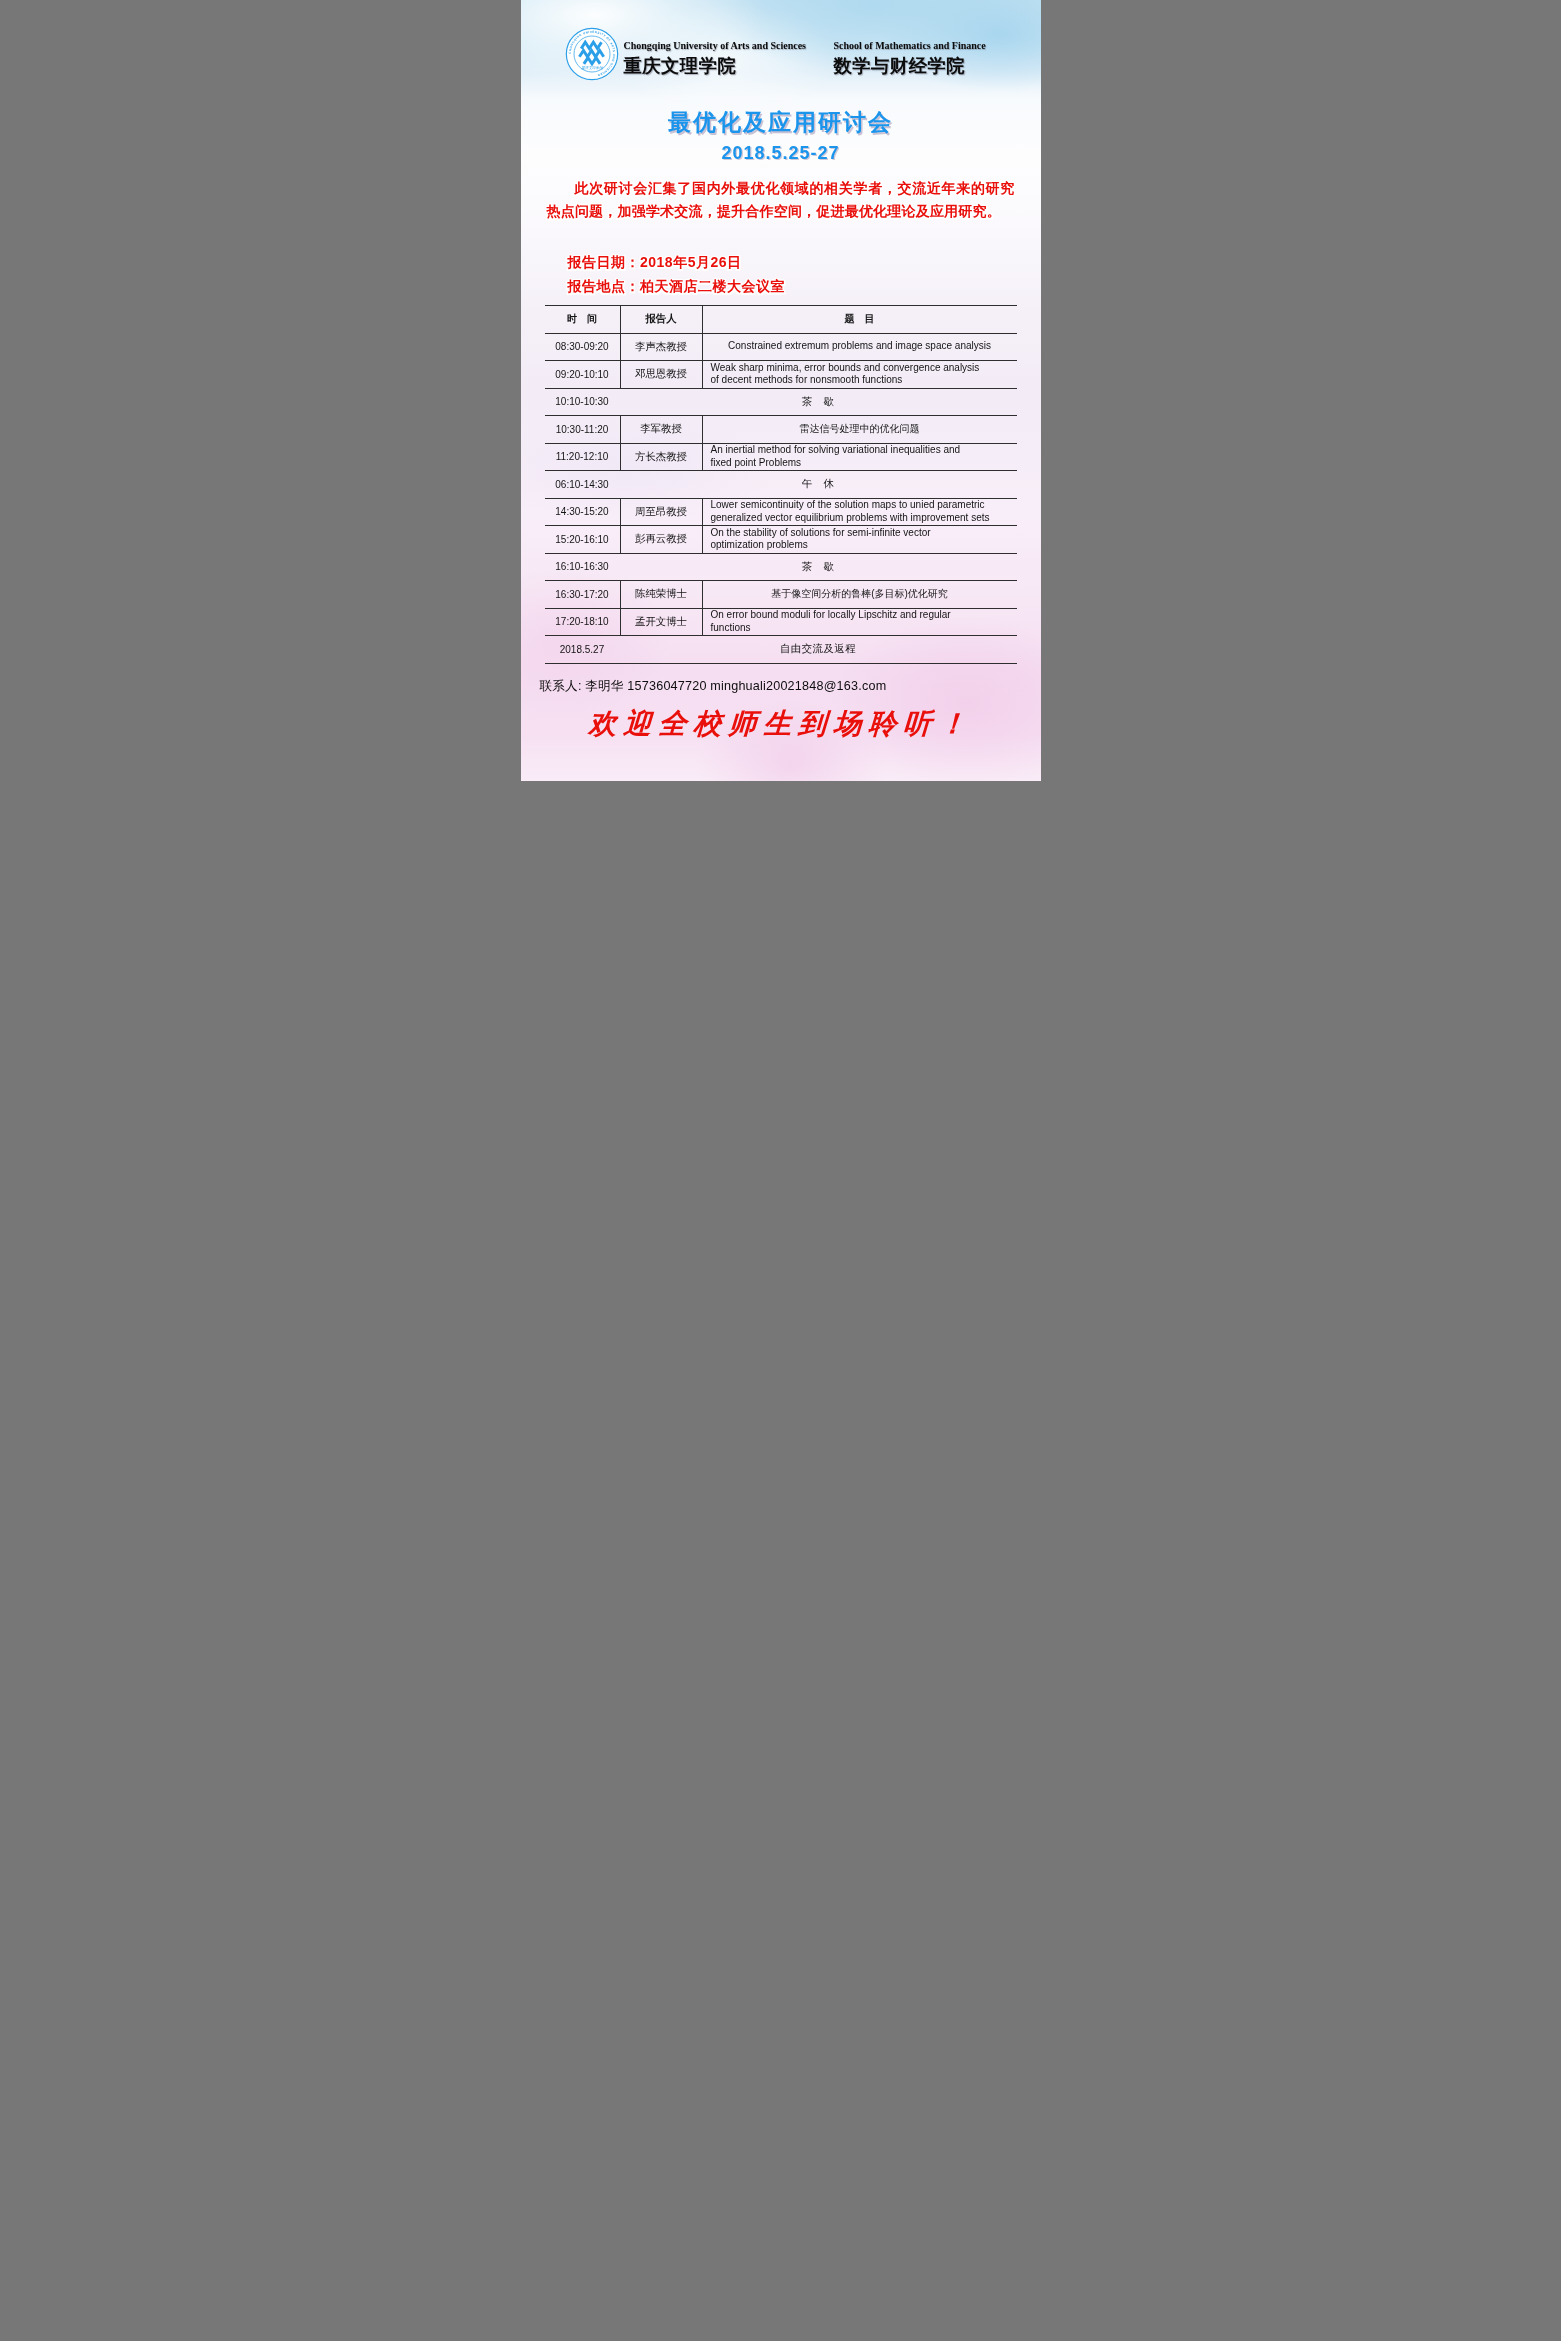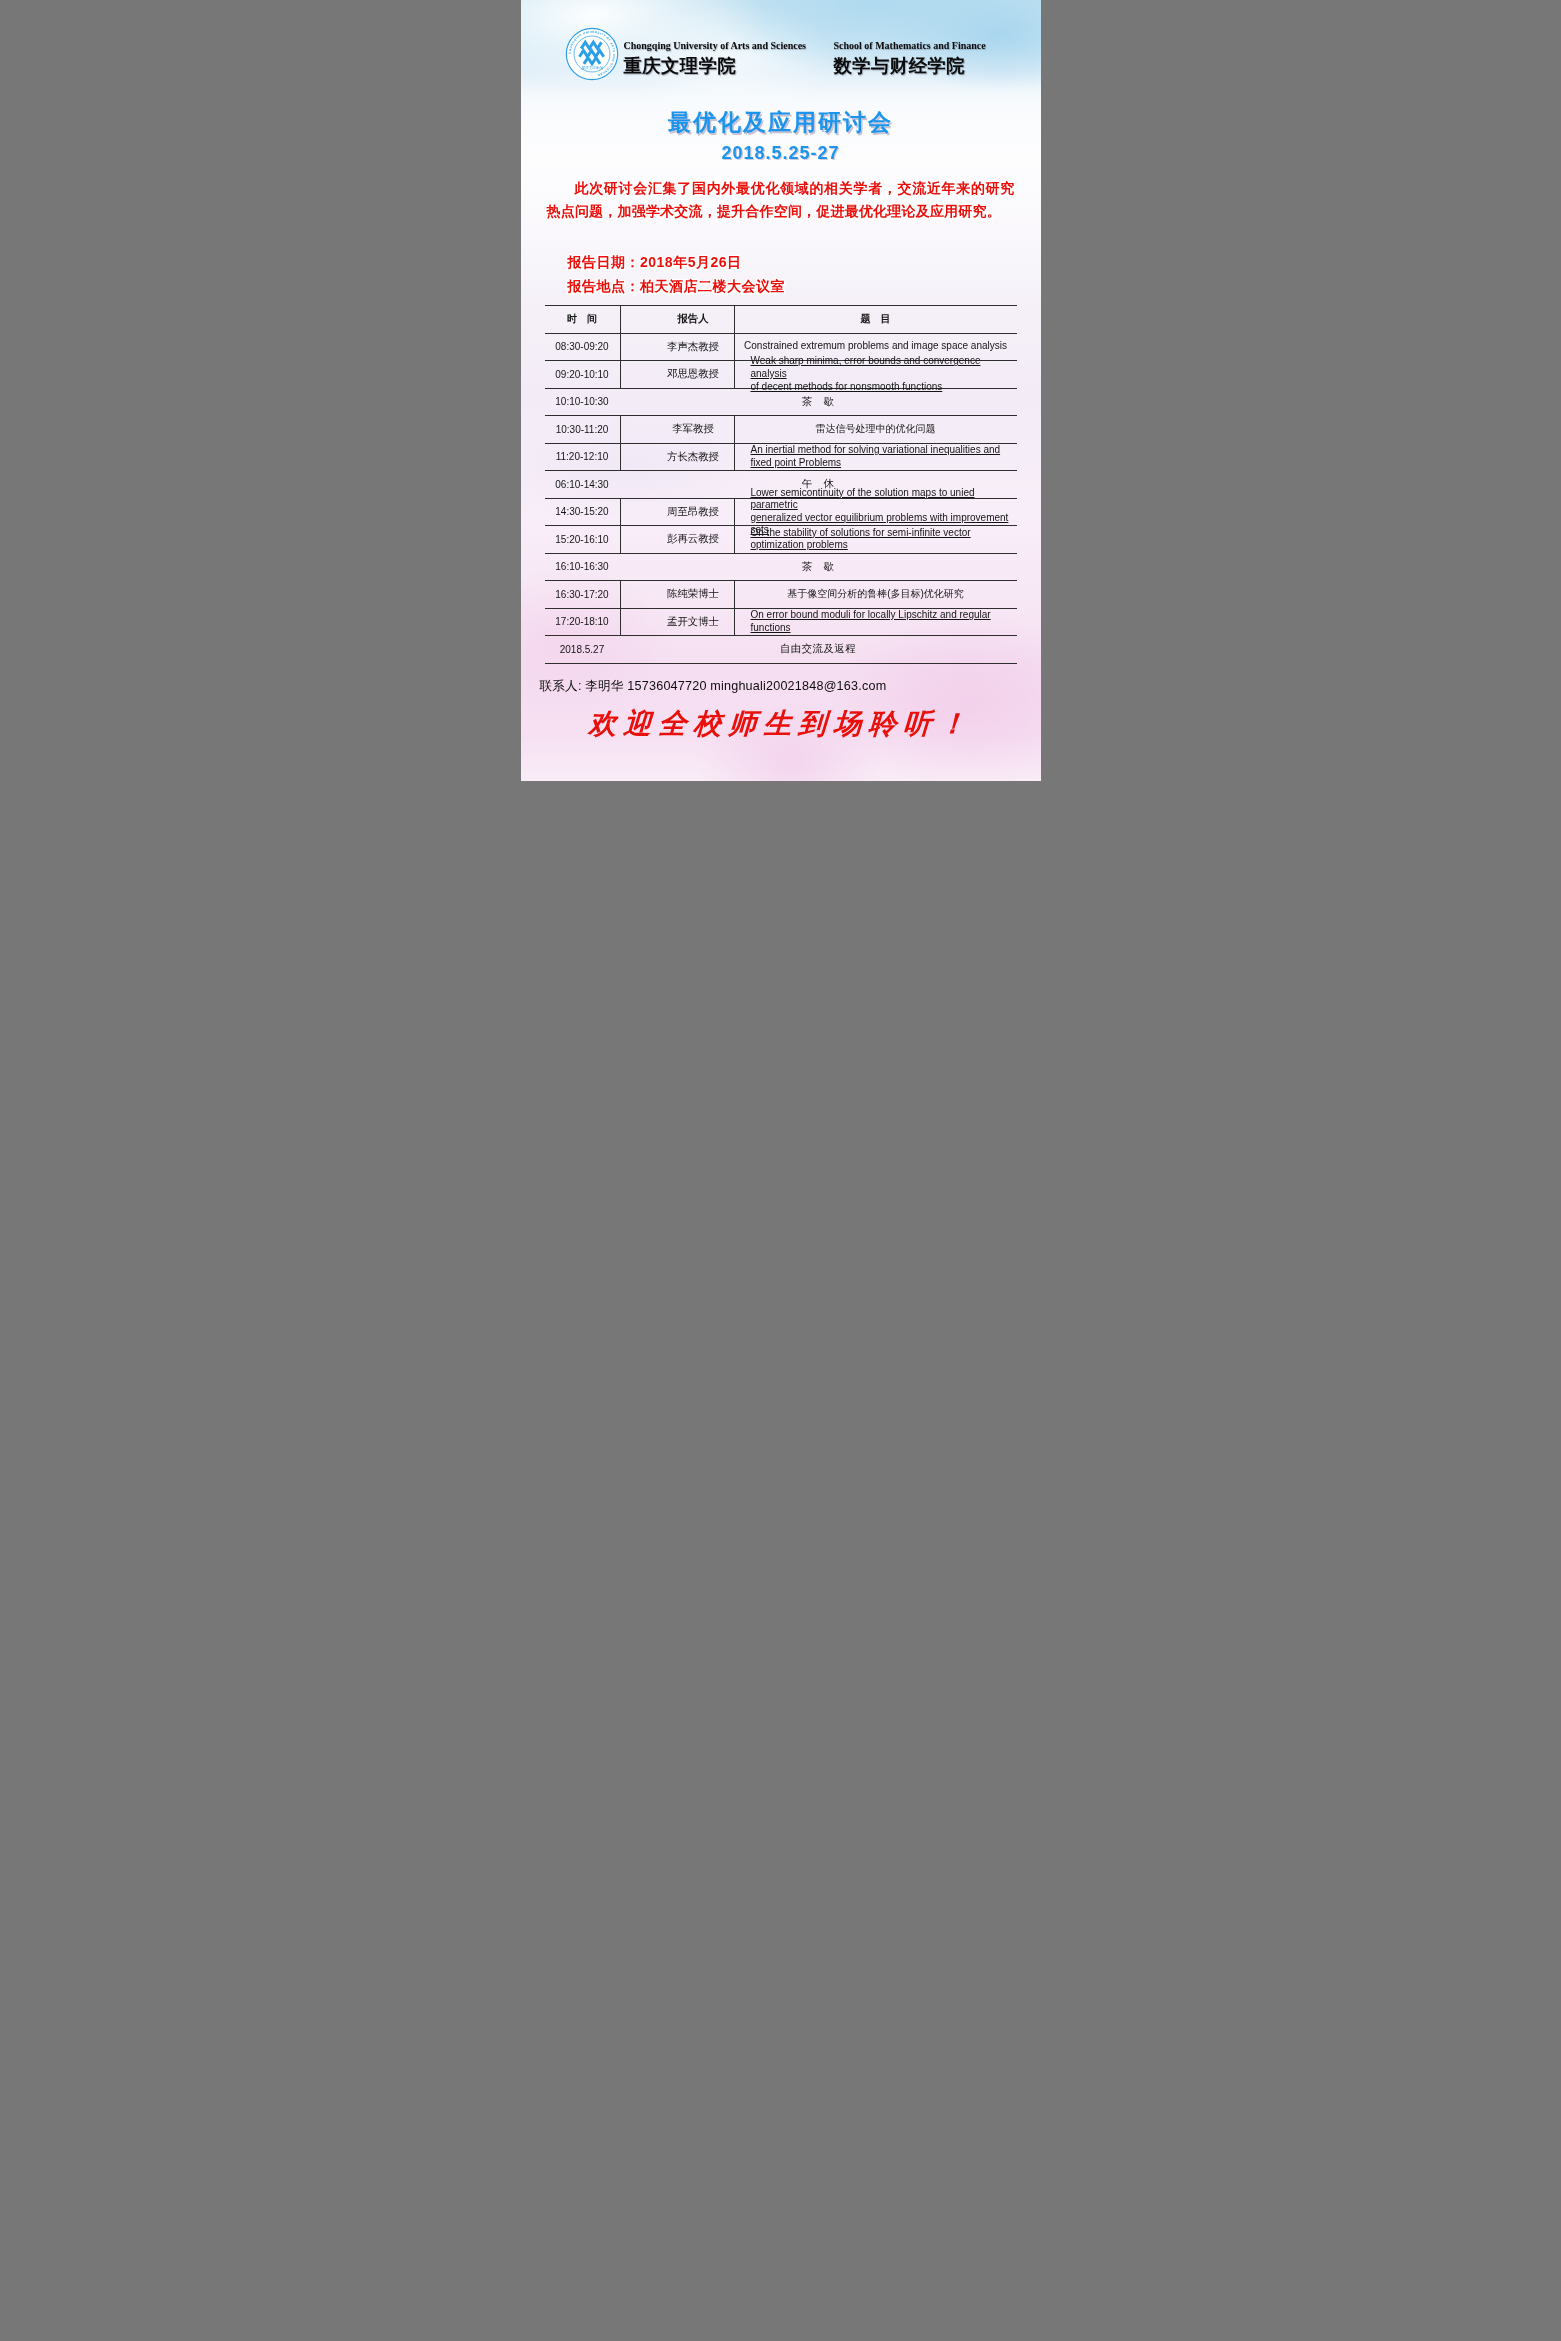--- a/index.html
+++ b/index.html
@@ -53,23 +53,23 @@
   .schedule{position:absolute; left:24px; top:305px; width:472px; border-top:0.5px solid #2e2e2e; color:#141414;}
   .t-row{display:flex; height:26.5px; border-bottom:0.5px solid #2e2e2e; align-items:stretch;}
   .t-cell{display:flex; align-items:center; justify-content:center;}
   .c-time{width:75px; flex:0 0 75px;}
   .c-speaker{width:81px; flex:0 0 81px;}
   .c-title{flex:1 1 auto; min-width:0;}
   .talk .c-time{border-right:0.5px solid #2e2e2e;}
   .talk .c-speaker{border-right:0.5px solid #2e2e2e;}
   .hdr{font-weight:bold; font-size:10.4px;}
   .c-time{font-size:10px; letter-spacing:0;}
-  .c-speaker{font-size:10.4px;padding-left:32px;}
+  .c-speaker{font-size:10.4px;}
   .c-title{font-size:10px; line-height:1.26; white-space:pre-line;}
-  .title-left{justify-content:flex-start; text-align:left; padding-left:16px; padding-right:4px;text-decoration:underline;}
+  .title-left{justify-content:flex-start; text-align:left; padding-left:8px; padding-right:4px;}
   .title-center{justify-content:center; text-align:center;}
   .c-merged{flex:1 1 auto; font-size:10.4px; letter-spacing:0.5px;}
   .contact{position:absolute; left:19px; top:678px; font-size:12.6px; color:#0e0e0e; letter-spacing:0.2px;text-align:center;}
   .welcome{
     position:absolute; left:0; top:705px; width:100%; text-align:center;
     font-size:28px; font-weight:bold; font-style:italic; color:var(--red); letter-spacing:7px;
     transform:skewX(-3deg);
   }
 </style>
 </head>

